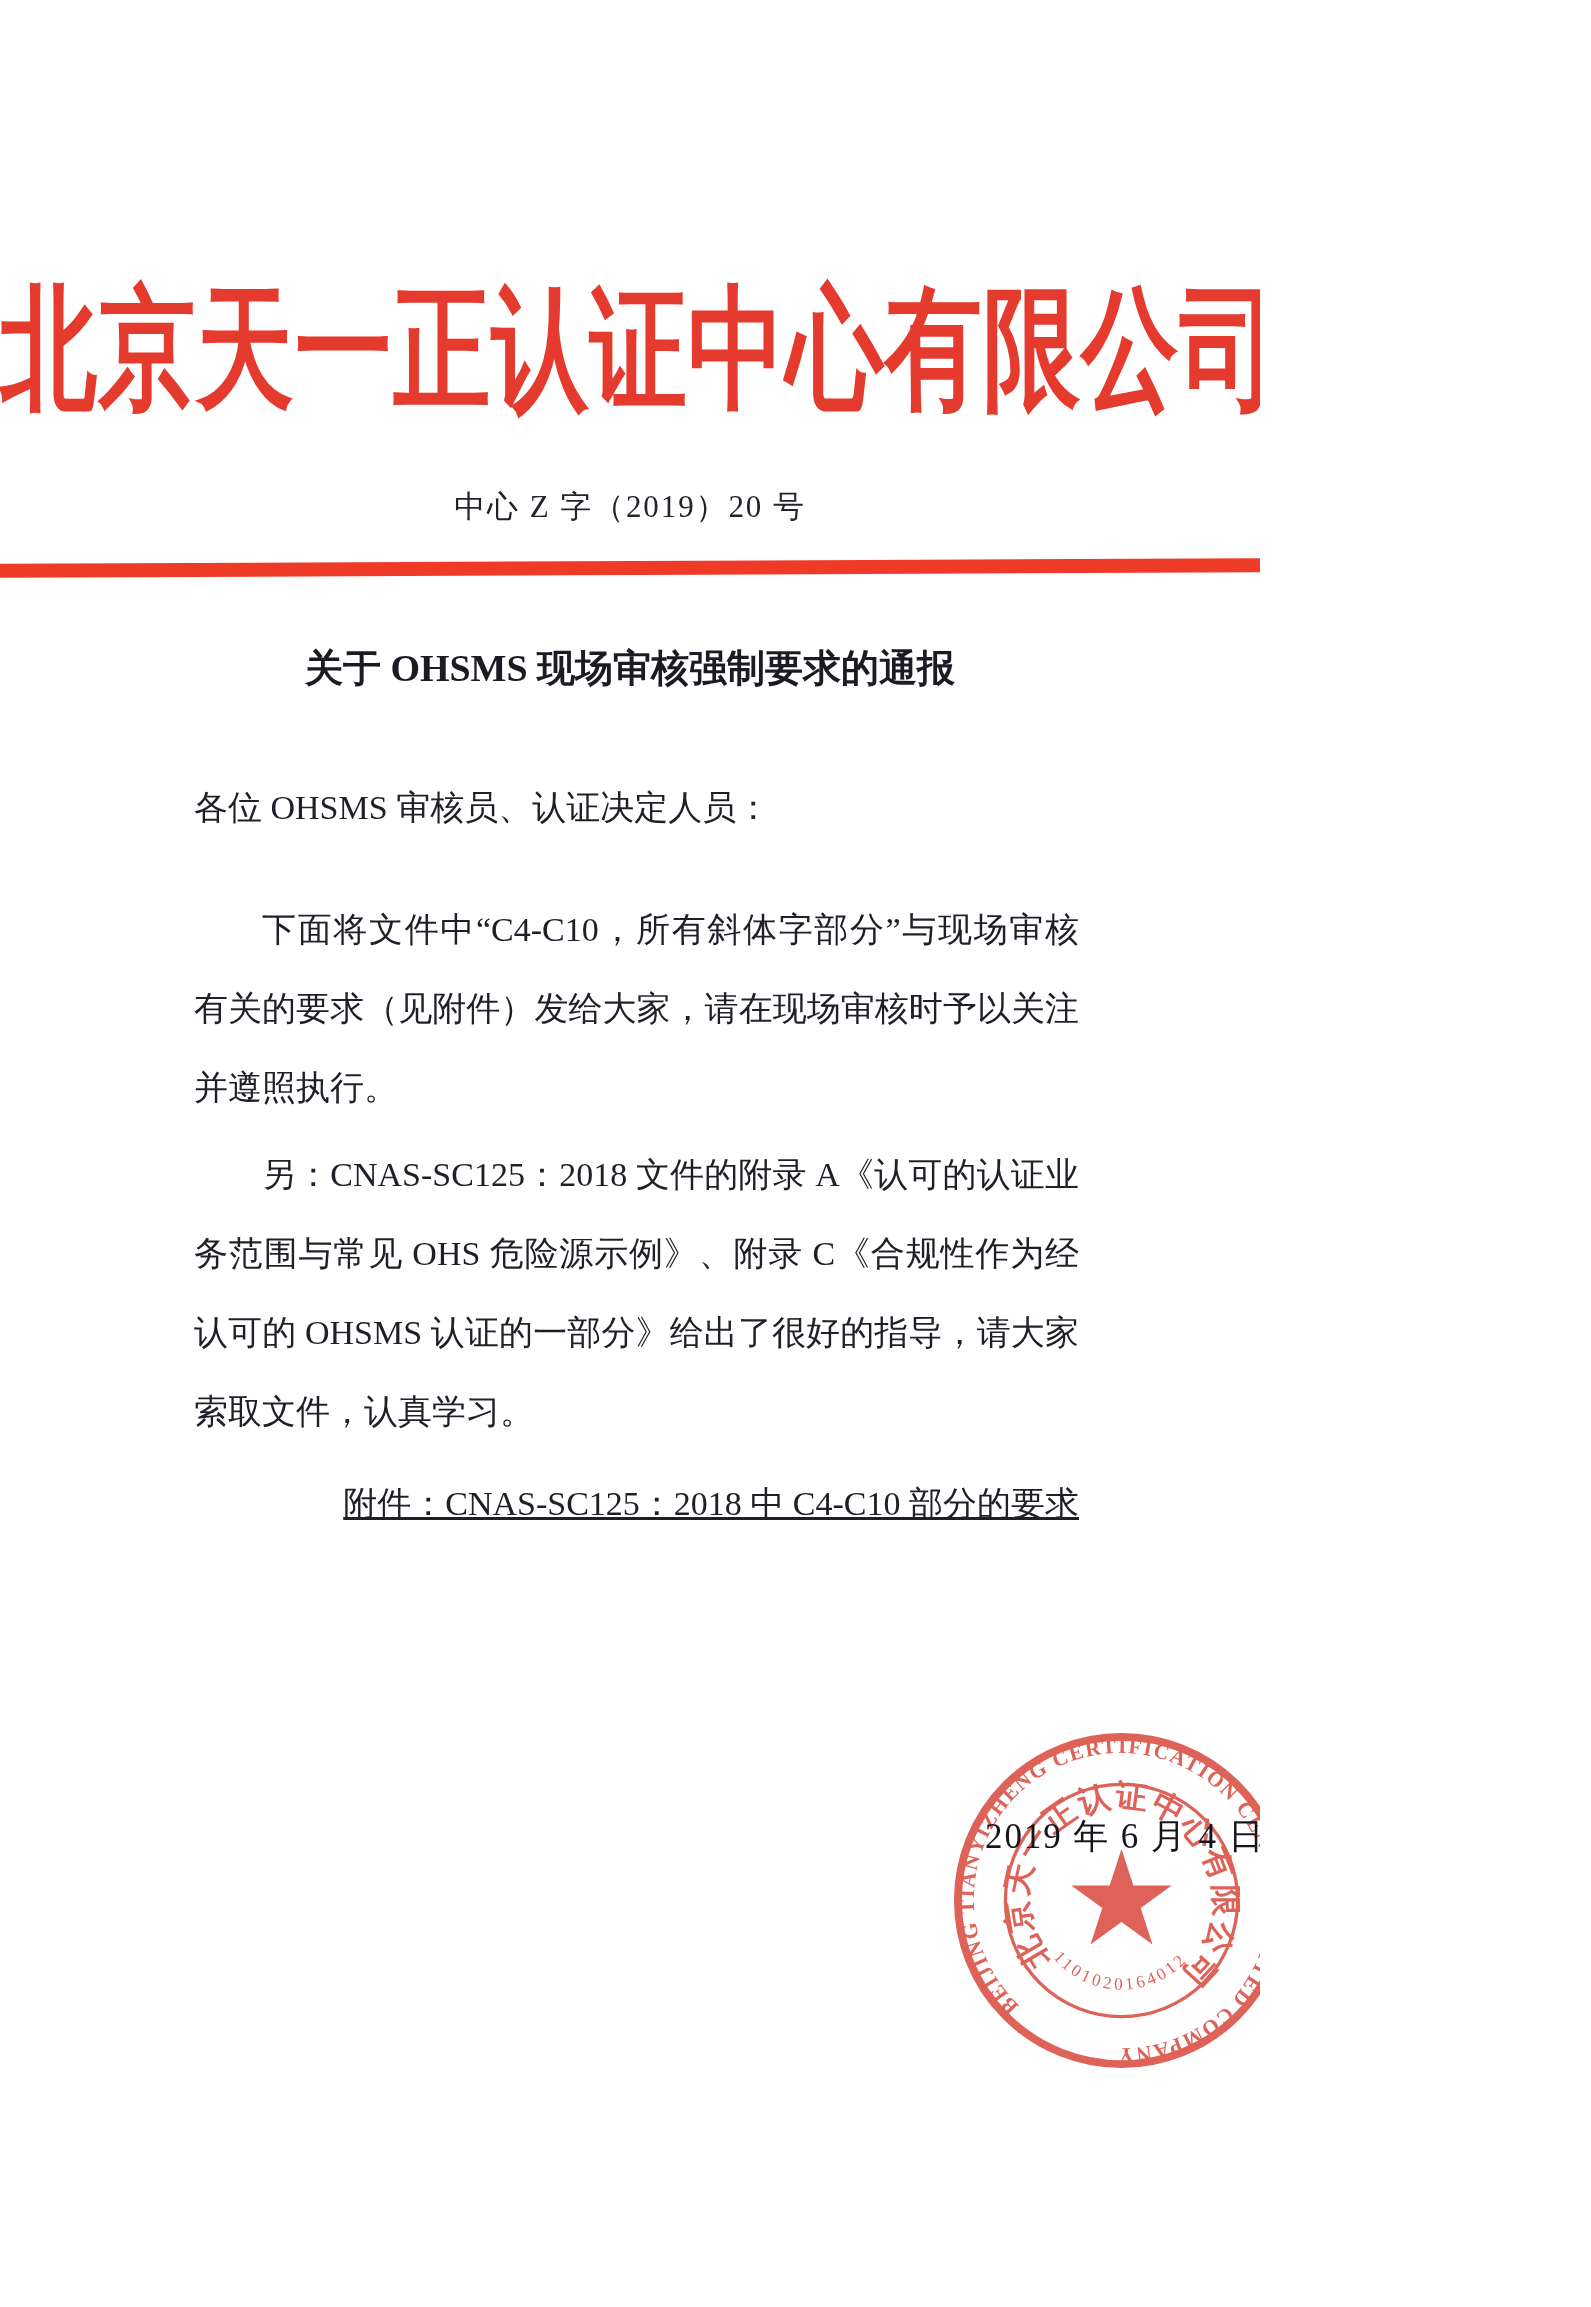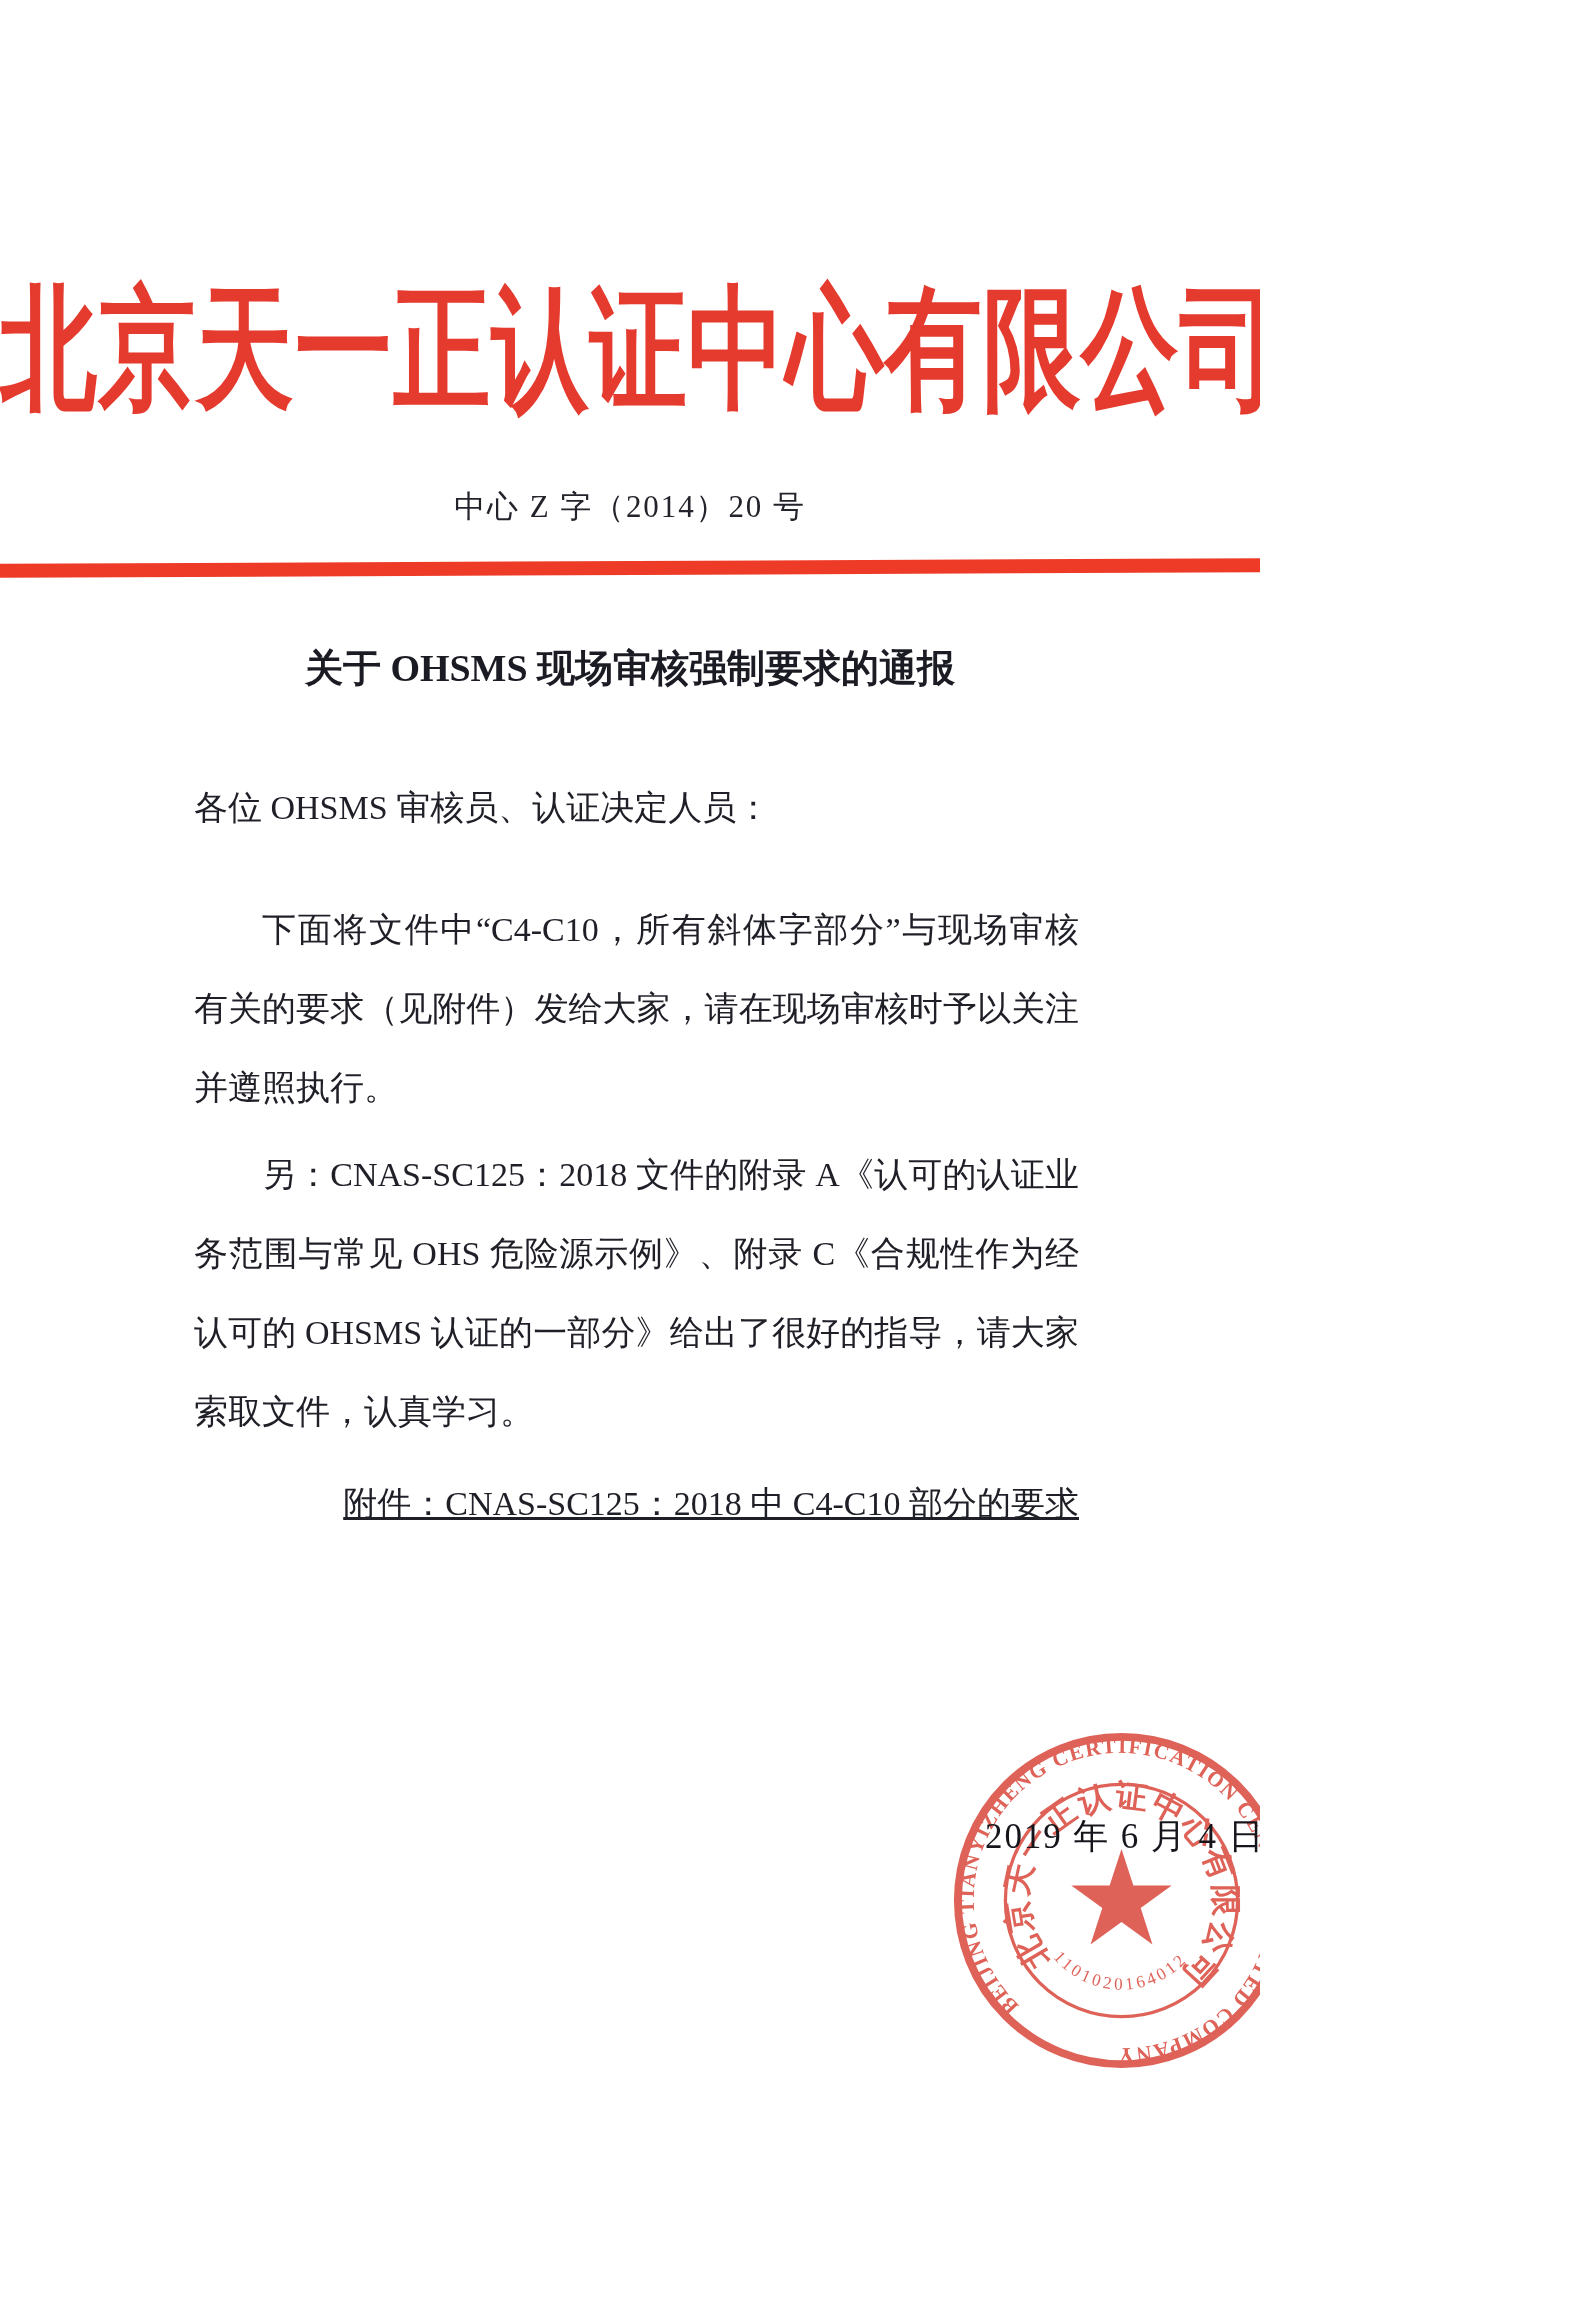--- a/index.html
+++ b/index.html
@@ -83,21 +83,21 @@
     white-space: nowrap;
   }
 </style>
 </head>
 <body>
 
 <div class="page">
 
   <div class="org-name">北京天一正认证中心有限公司</div>
 
-  <div class="doc-number">中心 Z 字（2014）20 号</div>
+  <div class="doc-number">中心 Z 字（2019）20 号</div>
 
   <div class="red-rule"></div>
 
   <h1 class="doc-title">关于 OHSMS 现场审核强制要求的通报</h1>
 
   <div class="body">
     <p class="salutation">各位 OHSMS 审核员、认证决定人员：</p>
 
 
     <p class="para">下面将文件中“C4-C10，所有斜体字部分”与现场审核有关的要求（见附件）发给大家，请在现场审核时予以关注并遵照执行。</p>

